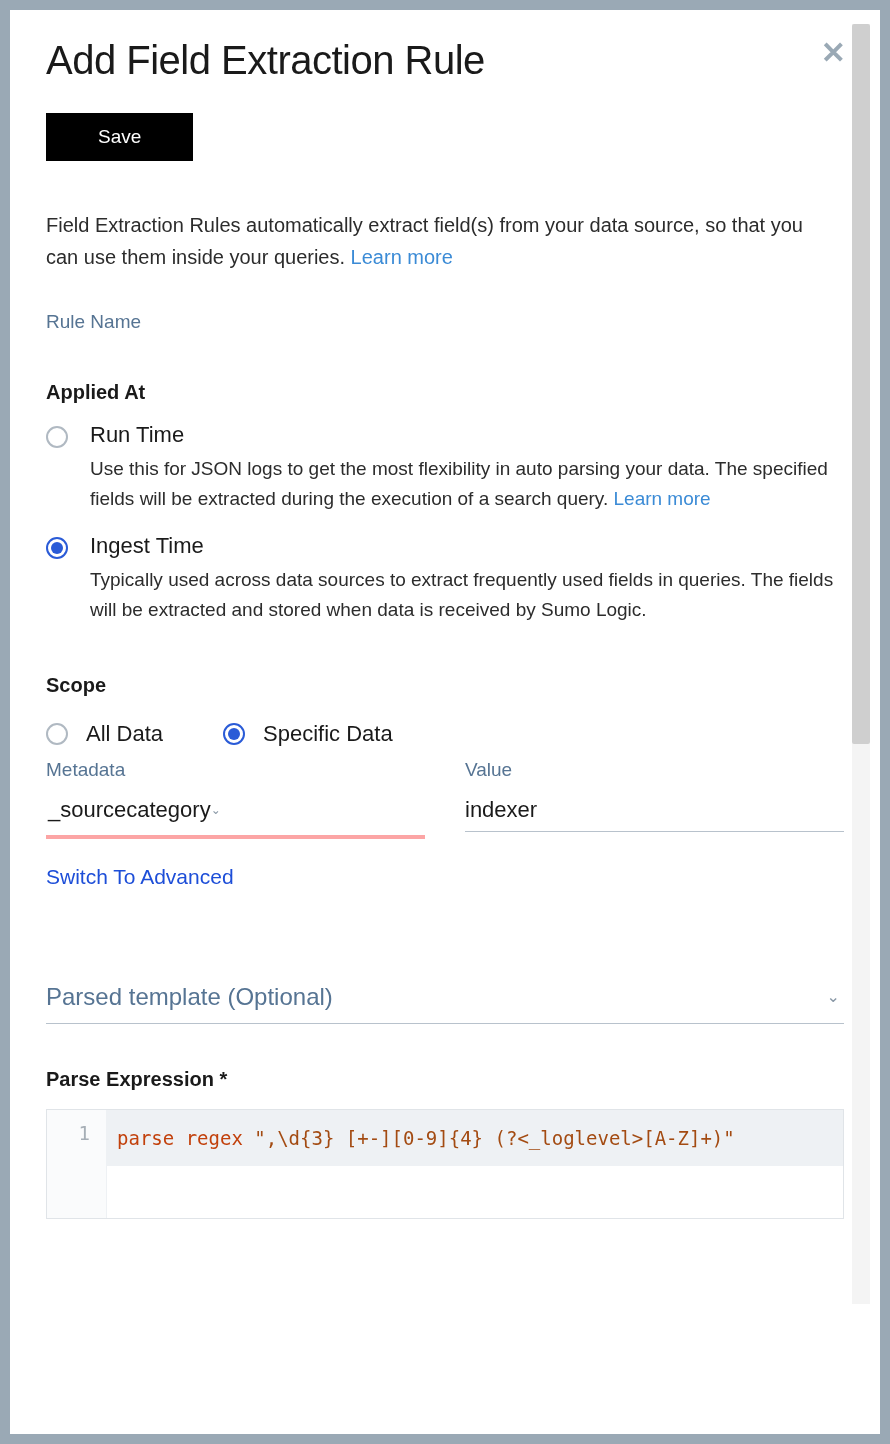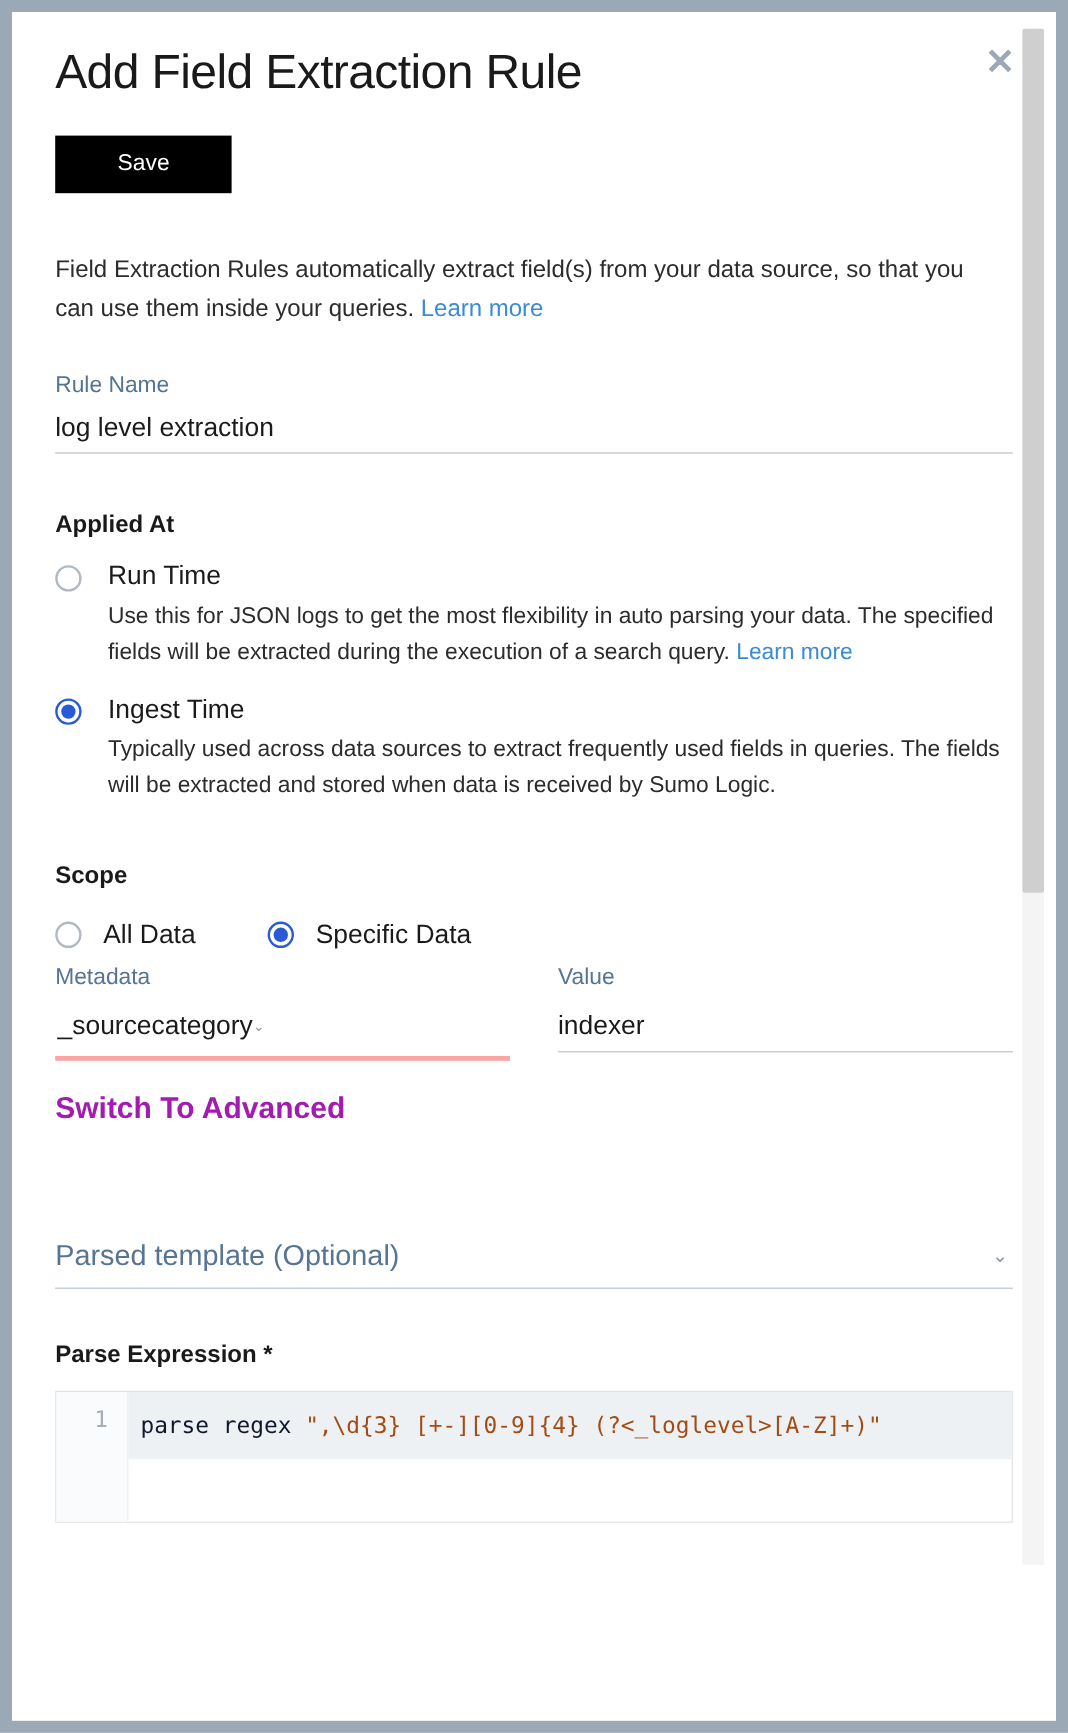--- a/index.html
+++ b/index.html
@@ -99,21 +99,21 @@
     .col { flex: 1; }
     .col-label { font-size: 19px; color: #567493; margin-bottom: 6px; }
     .select-row {
       display: flex; align-items: center;
       border-bottom: 4px solid #fca5a5; padding: 10px 2px 12px 2px;
       cursor: pointer;
     }
     .select-val { font-size: 22px; color: #1a1a1a; }
     .chev { font-size: 12px; color: #8a99a7; }
     .advanced-link {
-      color: #a21caf; font-size: 25px; font-weight: 700;
+      color: #1d4ed8; font-size: 21px; font-weight: 400;
       margin-top: 26px; display: inline-block; cursor: pointer;
     }
     .template-row {
       display: flex; justify-content: space-between; align-items: center;
       border-bottom: 1px solid #b8c2cc; padding: 12px 4px 12px 0;
       margin-top: 82px; cursor: pointer;
     }
     .template-title { font-size: 24px; color: #567493; }
     .parse-label { font-size: 20px; font-weight: 700; color: #1a1a1a; margin-top: 44px; }
     .code-box {
@@ -125,21 +125,21 @@
     .gutter {
       width: 60px; background: #fafbfc; color: #a6aeb6;
       text-align: right; padding: 12px 16px 0 0; border-right: 1px solid #eef1f4;
       user-select: none;
     }
     .code-area { flex: 1; position: relative; }
     .code-highlight {
       background: #eef1f4; padding: 12px 10px; line-height: 1.7;
       word-break: break-all;
     }
-    .code-kw { color: #0f172a; }
+    .code-kw { color: #c2410c; }
     .code-str { color: #a34b12; }
     .scroll-track {
       position: absolute; right: 10px; top: 14px; width: 18px; height: 1280px;
       background: #f4f4f4;
     }
     .scroll-thumb {
       position: absolute; left: 0; top: 0; width: 100%; height: 720px;
       background: #cfcfcf; border-radius: 2px;
     }
   </style>
@@ -152,21 +152,20 @@
 
   <div class="close-btn">✕</div>
 
   <button class="save-btn">Save</button>
 
   <p class="desc">
     <span>Field Extraction Rules automatically extract field(s) from your data source, so that you can use them inside your queries. </span><a class="link">Learn more</a>
   </p>
 
   <div class="field-label-small">Rule Name</div>
-  <input class="underline-input" value="log level extraction" style="">
 
   <div class="section-heading">Applied At</div>
 
   <div class="radio-block">
     <div class="radio-circle unchecked"></div>
     <div class="radio-content">
       <div class="radio-title">Run Time</div>
       <div class="radio-desc">
         <span>Use this for JSON logs to get the most flexibility in auto parsing your data. The specified fields will be extracted during the execution of a search query. </span><a class="link">Learn more</a>
       </div>

